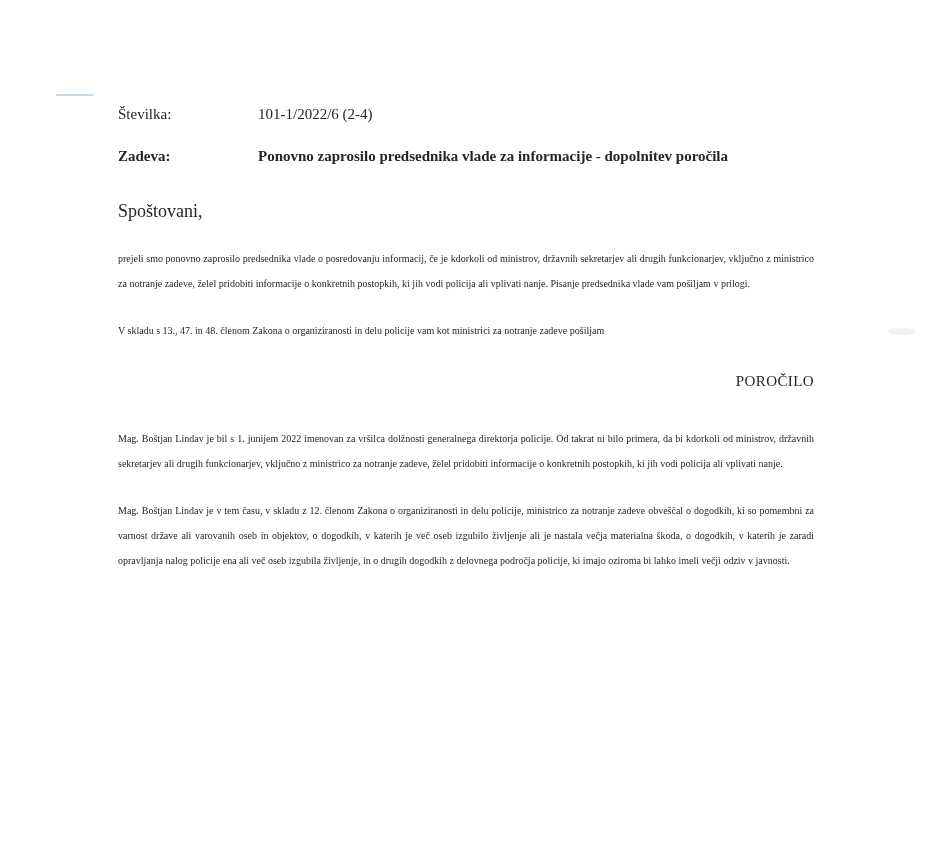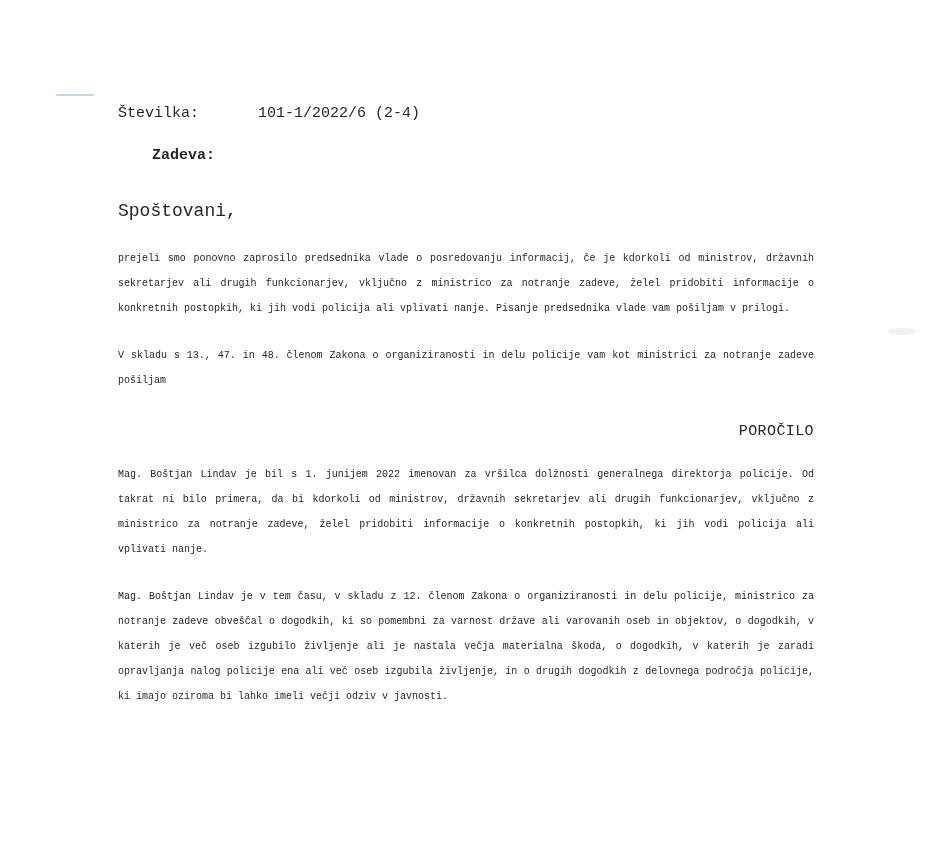--- a/index.html
+++ b/index.html
@@ -9,21 +9,21 @@
     height: 859px;
     background: #ffffff;
     overflow: hidden;
   }
 
   .page {
     position: relative;
     width: 768px;
     height: 859px;
     background: #ffffff;
-    font-family: Liberation Mono, monospace;
+    font-family: Liberation Serif, serif;
     color: #262626;
   }
 
   
   .letterhead-mark {
     position: absolute;
     left: 56px;
     top: 94px;
     width: 38px;
     height: 2px;
@@ -52,21 +52,21 @@
 
   
   .meta { font-size: 15px; line-height: 22px; }
 
   .meta-row {
     display: grid;
     grid-template-columns: 140px 1fr;
     column-gap: 0;
   }
 
-  .meta-row.gap-above { margin-top: 20px; margin-left: 34px; }
+  .meta-row.gap-above { margin-top: 20px; }
 
   .meta-label { white-space: nowrap; }
   .meta-label.bold, .meta-value.bold { font-weight: bold; }
 
   .meta-value { max-width: 556px; }
 
   
   .salutation {
     margin-top: 32px;
     font-size: 18px;
@@ -83,21 +83,21 @@
 
   .report-heading {
     margin-top: 26px;
     font-size: 15px;
     font-weight: normal;
     line-height: 25px;
     text-align: right;
     letter-spacing: 0.4px;
   }
 
-  .para.after-heading { margin-top: 18px; }
+  .para.after-heading { margin-top: 32px; }
 </style>
 </head>
 <body>
 
 <div class="page" style="background: rgb(255, 255, 255); color: rgb(38, 38, 38);">
 
   <span class="letterhead-mark" style="background: rgb(185, 214, 222);"></span>
   <span class="scan-artifact"></span>
 
   <div class="content">
@@ -105,20 +105,21 @@
     <div class="meta">
 
       <div class="meta-row">
         <span class="meta-label">Številka:</span>
         <span class="meta-value">101-1/2022/6 (2-4)</span>
       </div>
 
 
       <div class="meta-row gap-above">
         <span class="meta-label bold">Zadeva:</span>
+        <span class="meta-value bold">Ponovno zaprosilo predsednika vlade za informacije - dopolnitev poročila</span>
       </div>
 
 
     </div>
 
     <p class="salutation">Spoštovani,</p>
 
     <p class="para">prejeli smo ponovno zaprosilo predsednika vlade o posredovanju informacij, če je kdorkoli od ministrov, državnih sekretarjev ali drugih funkcionarjev, vključno z ministrico za notranje zadeve, želel pridobiti informacije o konkretnih postopkih, ki jih vodi policija ali vplivati nanje. Pisanje predsednika vlade vam pošiljam v prilogi.</p>
 
     <p class="para">V skladu s 13., 47. in 48. členom Zakona o organiziranosti in delu policije vam kot ministrici za notranje zadeve pošiljam</p>

